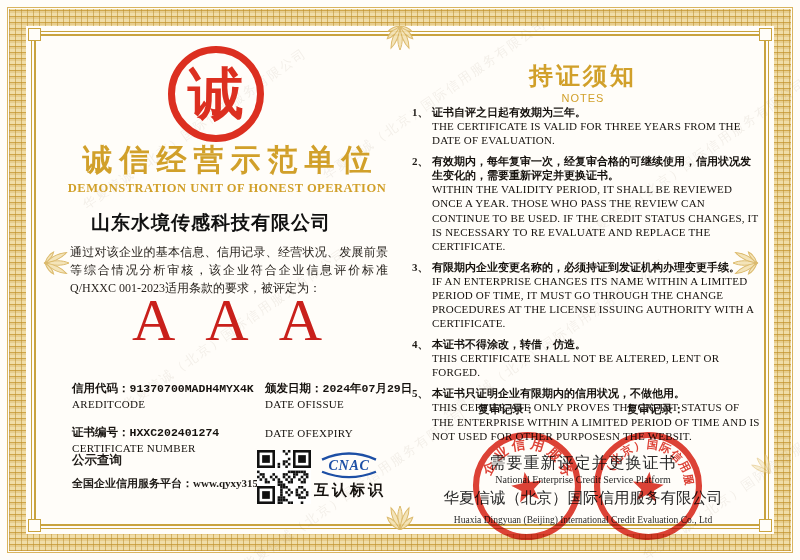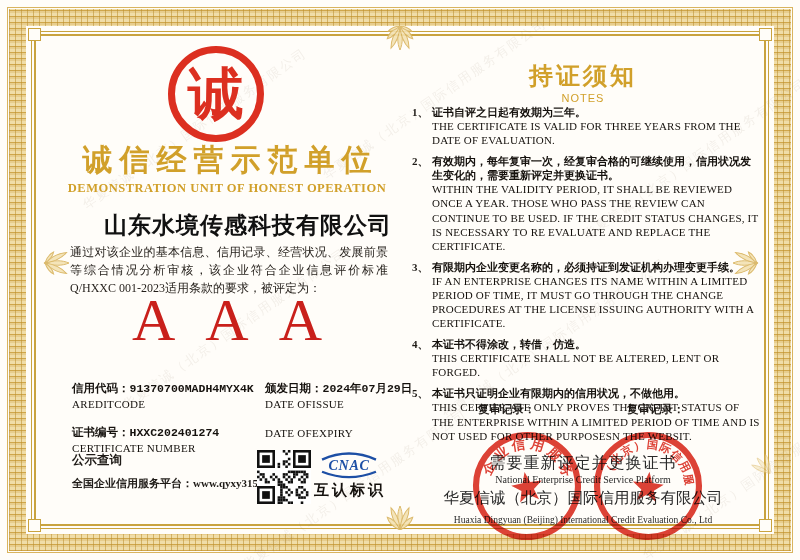--- a/index.html
+++ b/index.html
@@ -23,22 +23,22 @@
       transform:rotate(-35deg);letter-spacing:2px;pointer-events:none;}
   
   .emblem{position:absolute;left:168px;top:46px;width:96px;height:96px;border:7px solid #dc2f20;
           border-radius:50%;box-sizing:border-box;display:flex;align-items:center;justify-content:center;}
   .emblem span{font-family:"Liberation Serif",serif;font-weight:bold;font-size:56px;color:#dc2f20;line-height:1;}
   .l-title{position:absolute;left:62px;top:140px;width:330px;text-align:center;
            font-family:"Liberation Sans",sans-serif;font-weight:bold;font-size:30px;color:#d1a02a;
            letter-spacing:7px;text-indent:7px;white-space:nowrap;}
   .l-subtitle{position:absolute;left:62px;top:181px;width:330px;text-align:center;
               font-size:12.5px;font-weight:bold;color:#d1a02a;letter-spacing:.5px;}
-  .l-company{position:absolute;left:62px;top:210px;width:330px;text-align:right;
-             font-family:"Liberation Sans",sans-serif;font-weight:bold;font-size:23px;color:#111;letter-spacing:1px;}
+  .l-company{position:absolute;left:46px;top:210px;width:330px;text-align:center;
+             font-family:"Liberation Sans",sans-serif;font-weight:bold;font-size:19px;color:#111;letter-spacing:1px;}
   .l-statement{position:absolute;left:70px;top:243px;width:318px;font-size:12px;font-weight:normal;
                line-height:1.5;text-align:justify;color:#221d18;}
   .l-rating{position:absolute;left:62px;top:286px;width:330px;text-align:center;
             font-size:60px;color:#c9201b;letter-spacing:30px;text-indent:30px;font-weight:normal;}
   .fields{position:absolute;left:72px;top:381px;width:320px;display:grid;
           grid-template-columns:193px 1fr;grid-row-gap:15px;}
   .field .fline{font-size:11.5px;font-weight:bold;color:#15110d;white-space:nowrap;font-family:Liberation Mono, monospace;}
   .field .fsub{font-size:11px;color:#15110d;margin-top:2px;letter-spacing:.3px;}
   .query-title{position:absolute;left:72px;top:452px;font-size:12.5px;font-weight:bold;text-align:right;}
   .query-platform{position:absolute;left:72px;top:476px;font-size:11px;font-weight:bold;}

